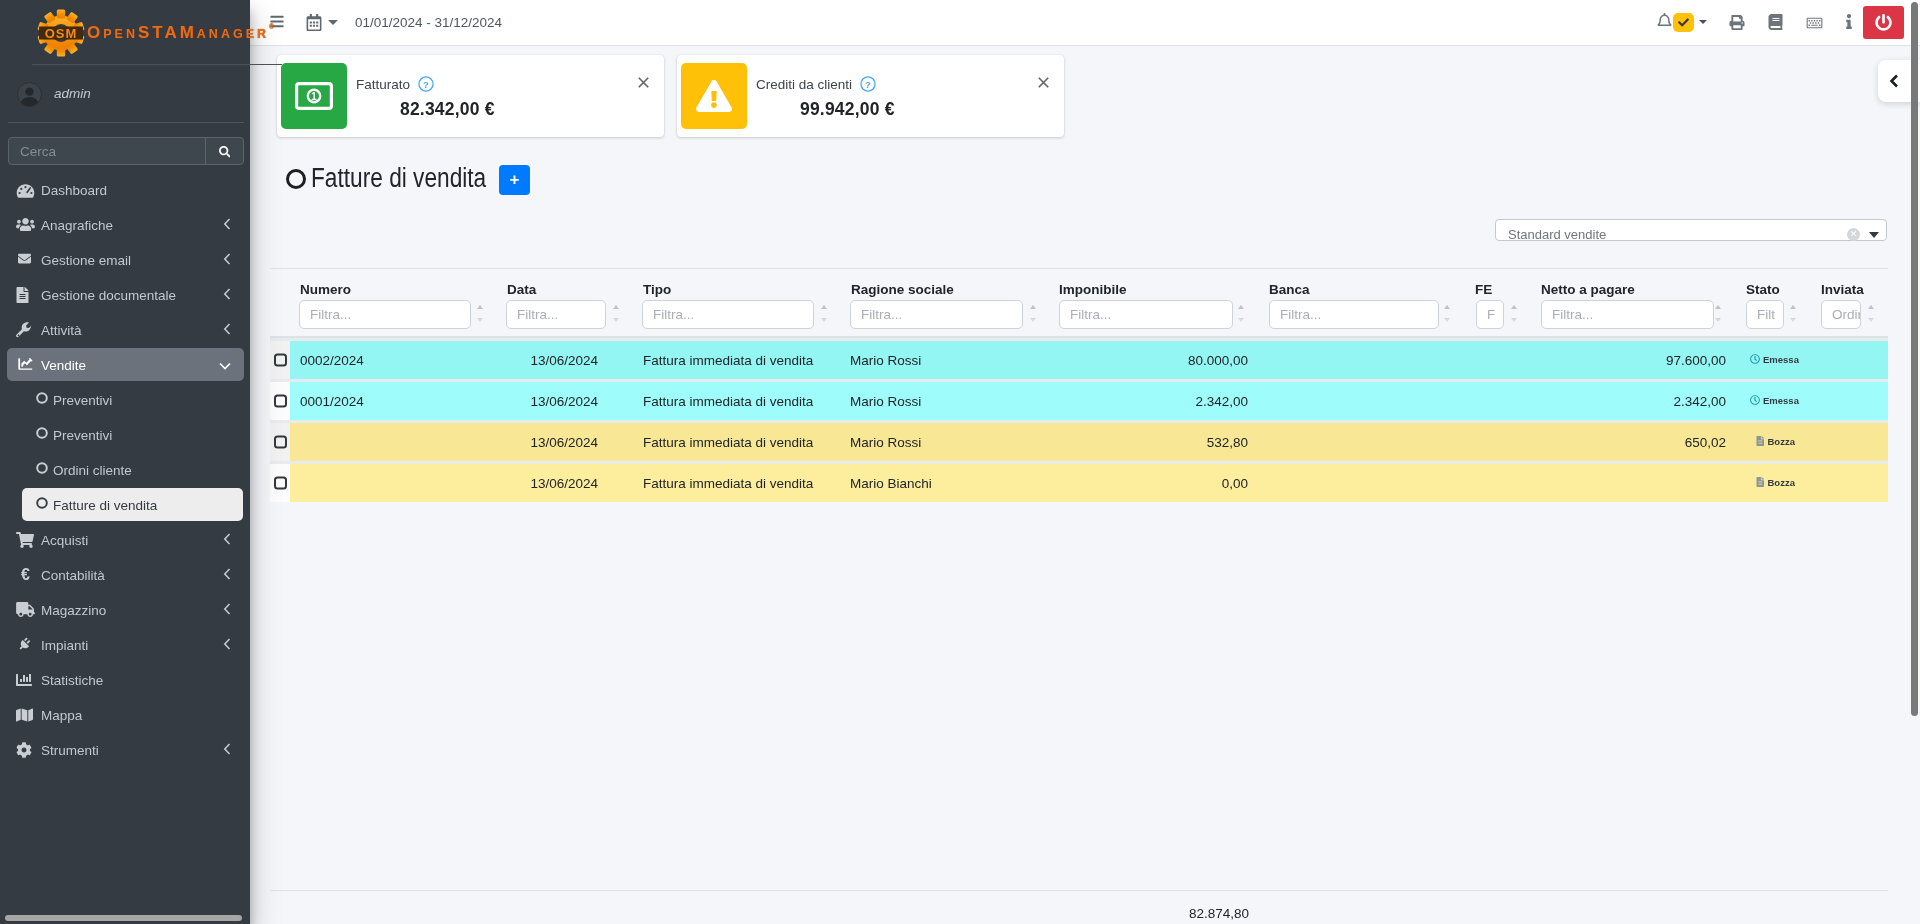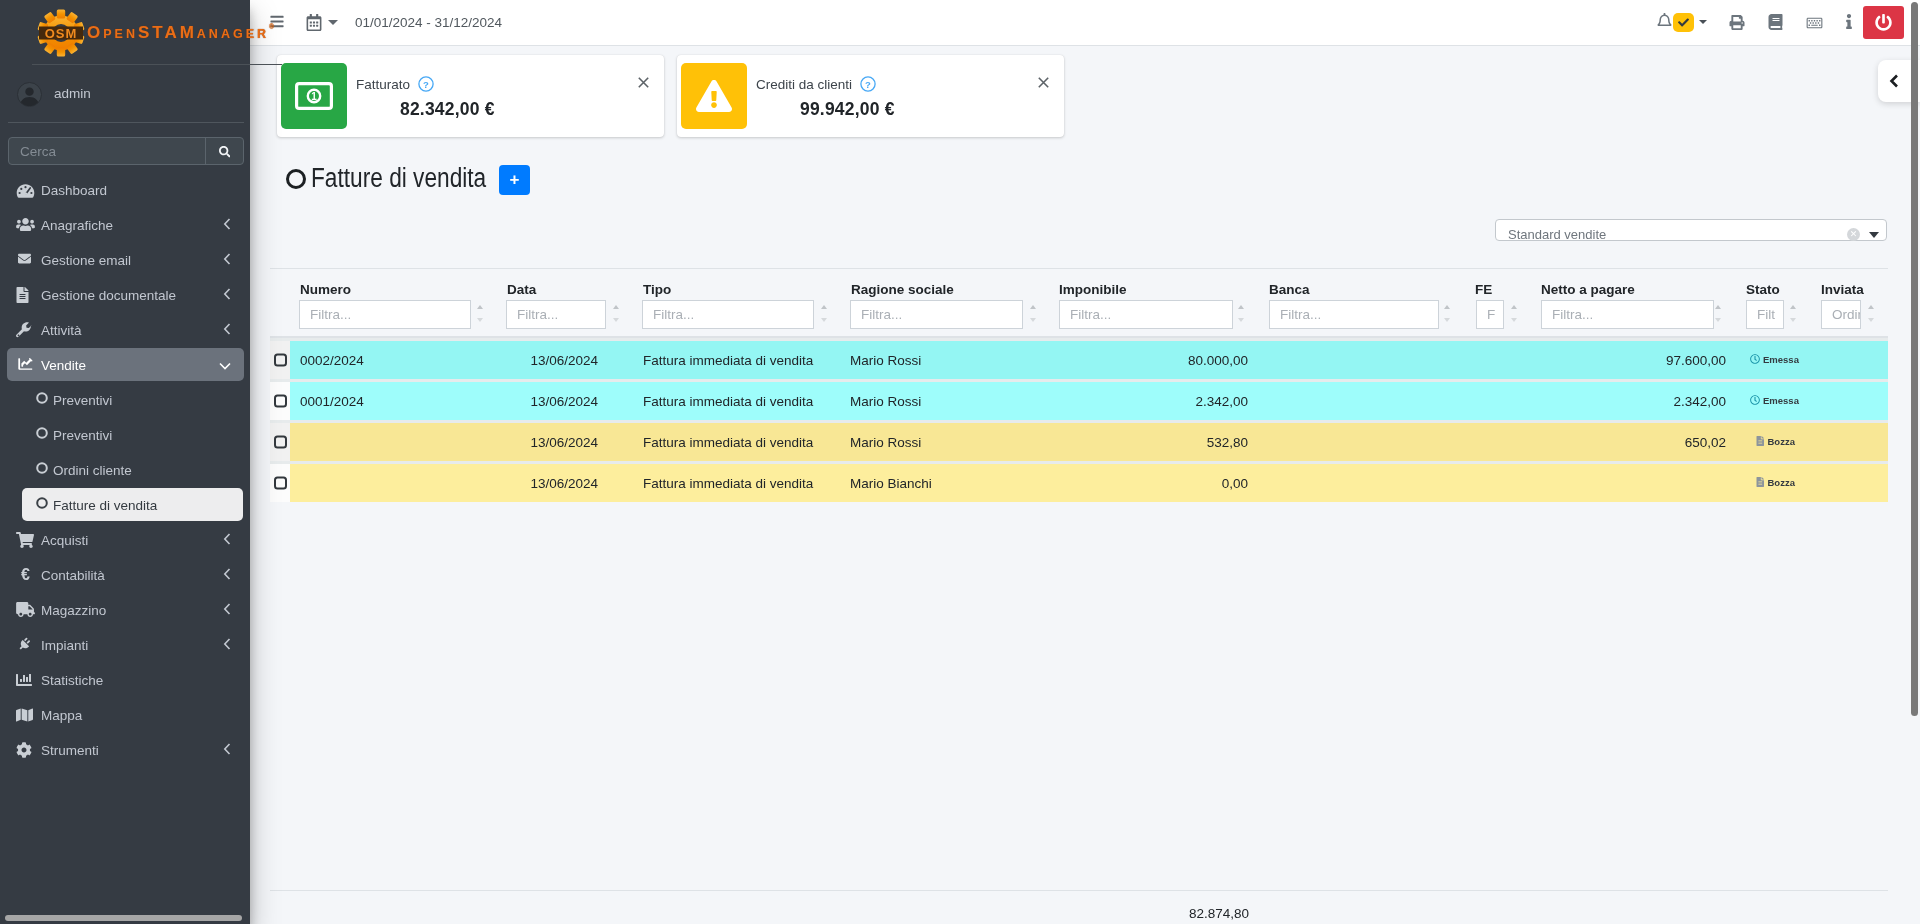--- a/index.html
+++ b/index.html
@@ -10,21 +10,21 @@
   
   #sidebar { position:absolute; left:0; top:0; width:250px; height:924px; background:#353b43; z-index:30;
              box-shadow: 0 14px 28px rgba(0,0,0,.25), 0 10px 10px rgba(0,0,0,.22); }
   #brand { position:absolute; left:0; top:0; width:250px; height:65px; border-bottom:1px solid #4b5157;margin-left:32px; }
   #brandword { position:absolute; left:55px; top:23px; white-space:nowrap; color:#e96d17; font-weight:bold; letter-spacing:3px;
                text-shadow:0 0 1px #7a3507; }
   #brandword .b { font-size:17px; }
   #brandword .s { font-size:12.5px; }
   #brandword sup { font-size:7px; vertical-align:9px; }
   #avatar { position:absolute; left:17px; top:82px; width:25px; height:25px; border-radius:50%; background:#3c434a; overflow:hidden; border:1px solid #2b3036;}
-  #adminname { position:absolute; left:54px; top:86px; color:#c2c7d0; font-size:13.5px; }
+  #adminname { position:absolute; left:54px; top:86px; color:#c2c7d0; font-size:13.5px;font-style:italic; }
   #sideline { position:absolute; left:8px; top:122px; width:236px; height:1px; background:#4f565d; }
   #searchbox { position:absolute; left:8px; top:137px; width:236px; height:28px; background:#3f474e; border:1px solid #5b646c; border-radius:4px;padding-left:48px; }
   #searchbox .ph { position:absolute; left:11px; top:6px; font-size:13.5px; color:#848c94; }
   #searchbox .div { position:absolute; right:37px; top:0; width:1px; height:26px; background:#5b646c; }
 
   #menu { position:absolute; left:0; top:172px; width:250px; }
   .mi { position:relative; height:35px; width:250px; }
   .mi .ico { position:absolute; left:16px; top:50%; transform:translateY(-50%); width:19px; height:16px; text-align:center; }
   .mi .txt { position:absolute; left:41px; top:50%; transform:translateY(-50%); font-size:13.5px; color:#c2c7d0; white-space:nowrap; }
   .mi .chev { position:absolute; right:19px; top:50%; transform:translateY(-50%); }
@@ -53,21 +53,21 @@
   #addbtn { position:absolute; left:499px; top:165px; width:31px; height:30px; background:#007bff; border-radius:4px; color:#fff; font-size:17px; font-weight:bold; text-align:center; line-height:29px; }
 
   #selbox { position:absolute; left:1495px; top:219px; width:392px; height:22px; background:#fff; border:1px solid #c3c8cd; border-radius:4px;padding-left:8px; }
   #selbox .t { position:absolute; left:12px; top:7px; font-size:13px; color:#6f767d; }
   #selbox .clr { position:absolute; right:26px; top:8px; width:13px; height:13px; border-radius:50%; background:#d4d7da; color:#fff; font-size:9px; text-align:center; line-height:13px; }
   #selbox .caret { position:absolute; right:7px; top:12px; width:0; height:0; border-left:5.5px solid transparent; border-right:5.5px solid transparent; border-top:6.5px solid #343a40; }
 
   
   #ttop { position:absolute; left:270px; top:268px; width:1618px; height:1px; background:#dee2e6; }
   .thlabel { position:absolute; top:282px; font-size:13.5px; font-weight:bold; color:#212529; white-space:nowrap; }
-  .fin { position:absolute; top:300px; height:29px; background:#fff; border:1px solid #cdd3d9; border-radius:0; overflow:hidden; }
+  .fin { position:absolute; top:300px; height:29px; background:#fff; border:1px solid #cdd3d9; border-radius:5px; overflow:hidden; }
   .fin span { position:absolute; left:10px; top:6px; font-size:13.5px; color:#aaafb5; white-space:nowrap;}
   .sorter { position:absolute; width:7px; height:17px; top:305px; }
   .sorter:before { content:""; position:absolute; left:0; top:0; border-left:3.5px solid transparent; border-right:3.5px solid transparent; border-bottom:4.5px solid #c0c4c8; }
   .sorter:after  { content:""; position:absolute; left:0; bottom:0; border-left:3.5px solid transparent; border-right:3.5px solid transparent; border-top:4.5px solid #d6d9dc; }
   #thbot { position:absolute; left:270px; top:336px; width:1618px; height:2px; background:#dee2e6; }
 
   .row4 { position:absolute; left:270px; width:1618px; }
   .ckcell { position:absolute; left:0; top:0; width:20px; height:100%; }
   .ckbx { position:absolute; left:3.5px; top:50%; transform:translateY(-50%); width:13px; height:13px; border:2px solid #33383d; border-radius:3.5px; background:transparent; }
   .colr { position:absolute; left:20px; right:0; top:0; bottom:0; }

